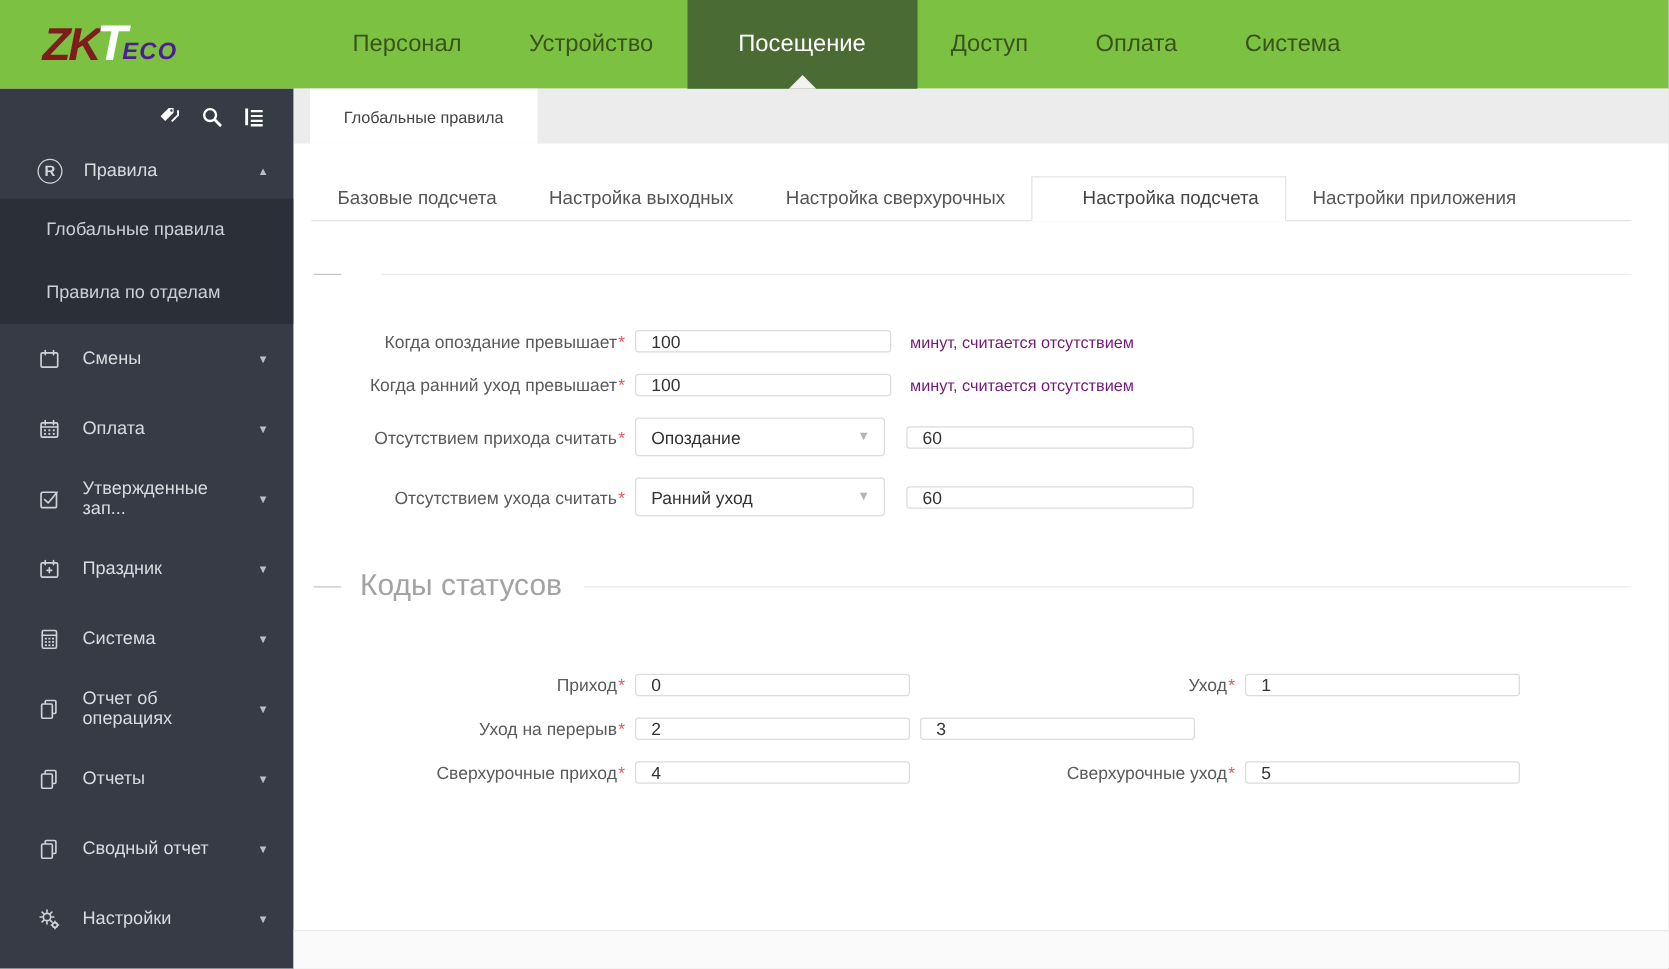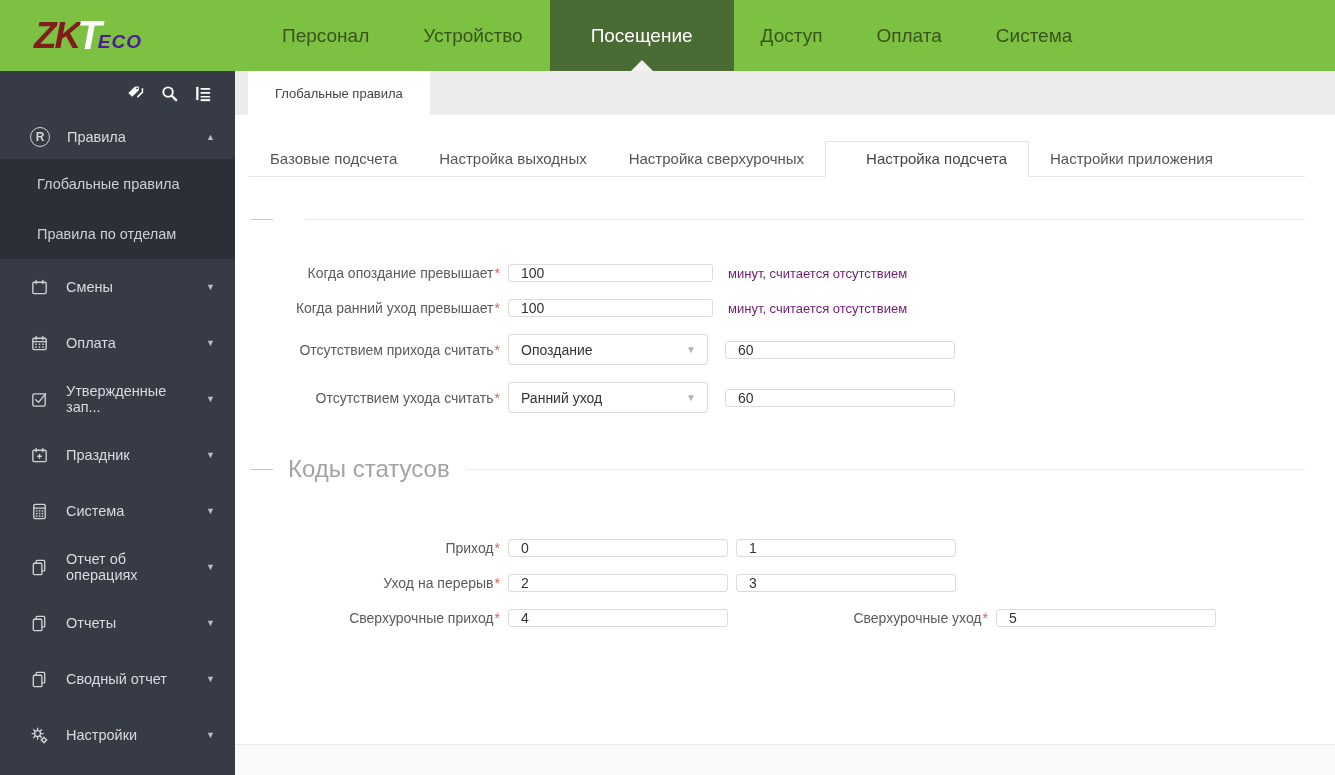--- a/index.html
+++ b/index.html
@@ -283,20 +283,21 @@
 
         <div class="section-title">
           <span class="dash"></span>
           <span>Коды статусов</span>
           <span class="tail"></span>
         </div>
 
         <div class="srow first">
           <div class="flabel"><span>Приход</span><span class="req">*</span></div>
           <input class="fin w220" value="0" style="">
+          <div class="slabel-r"><span>Уход</span><span class="req">*</span></div>
           <input class="fin w220" value="1" style="">
         </div>
 
         <div class="srow">
           <div class="flabel"><span>Уход на перерыв</span><span class="req">*</span></div>
           <input class="fin w220" value="2" style="">
           <input class="fin w220" value="3" style="">
         </div>
 
         <div class="srow">

